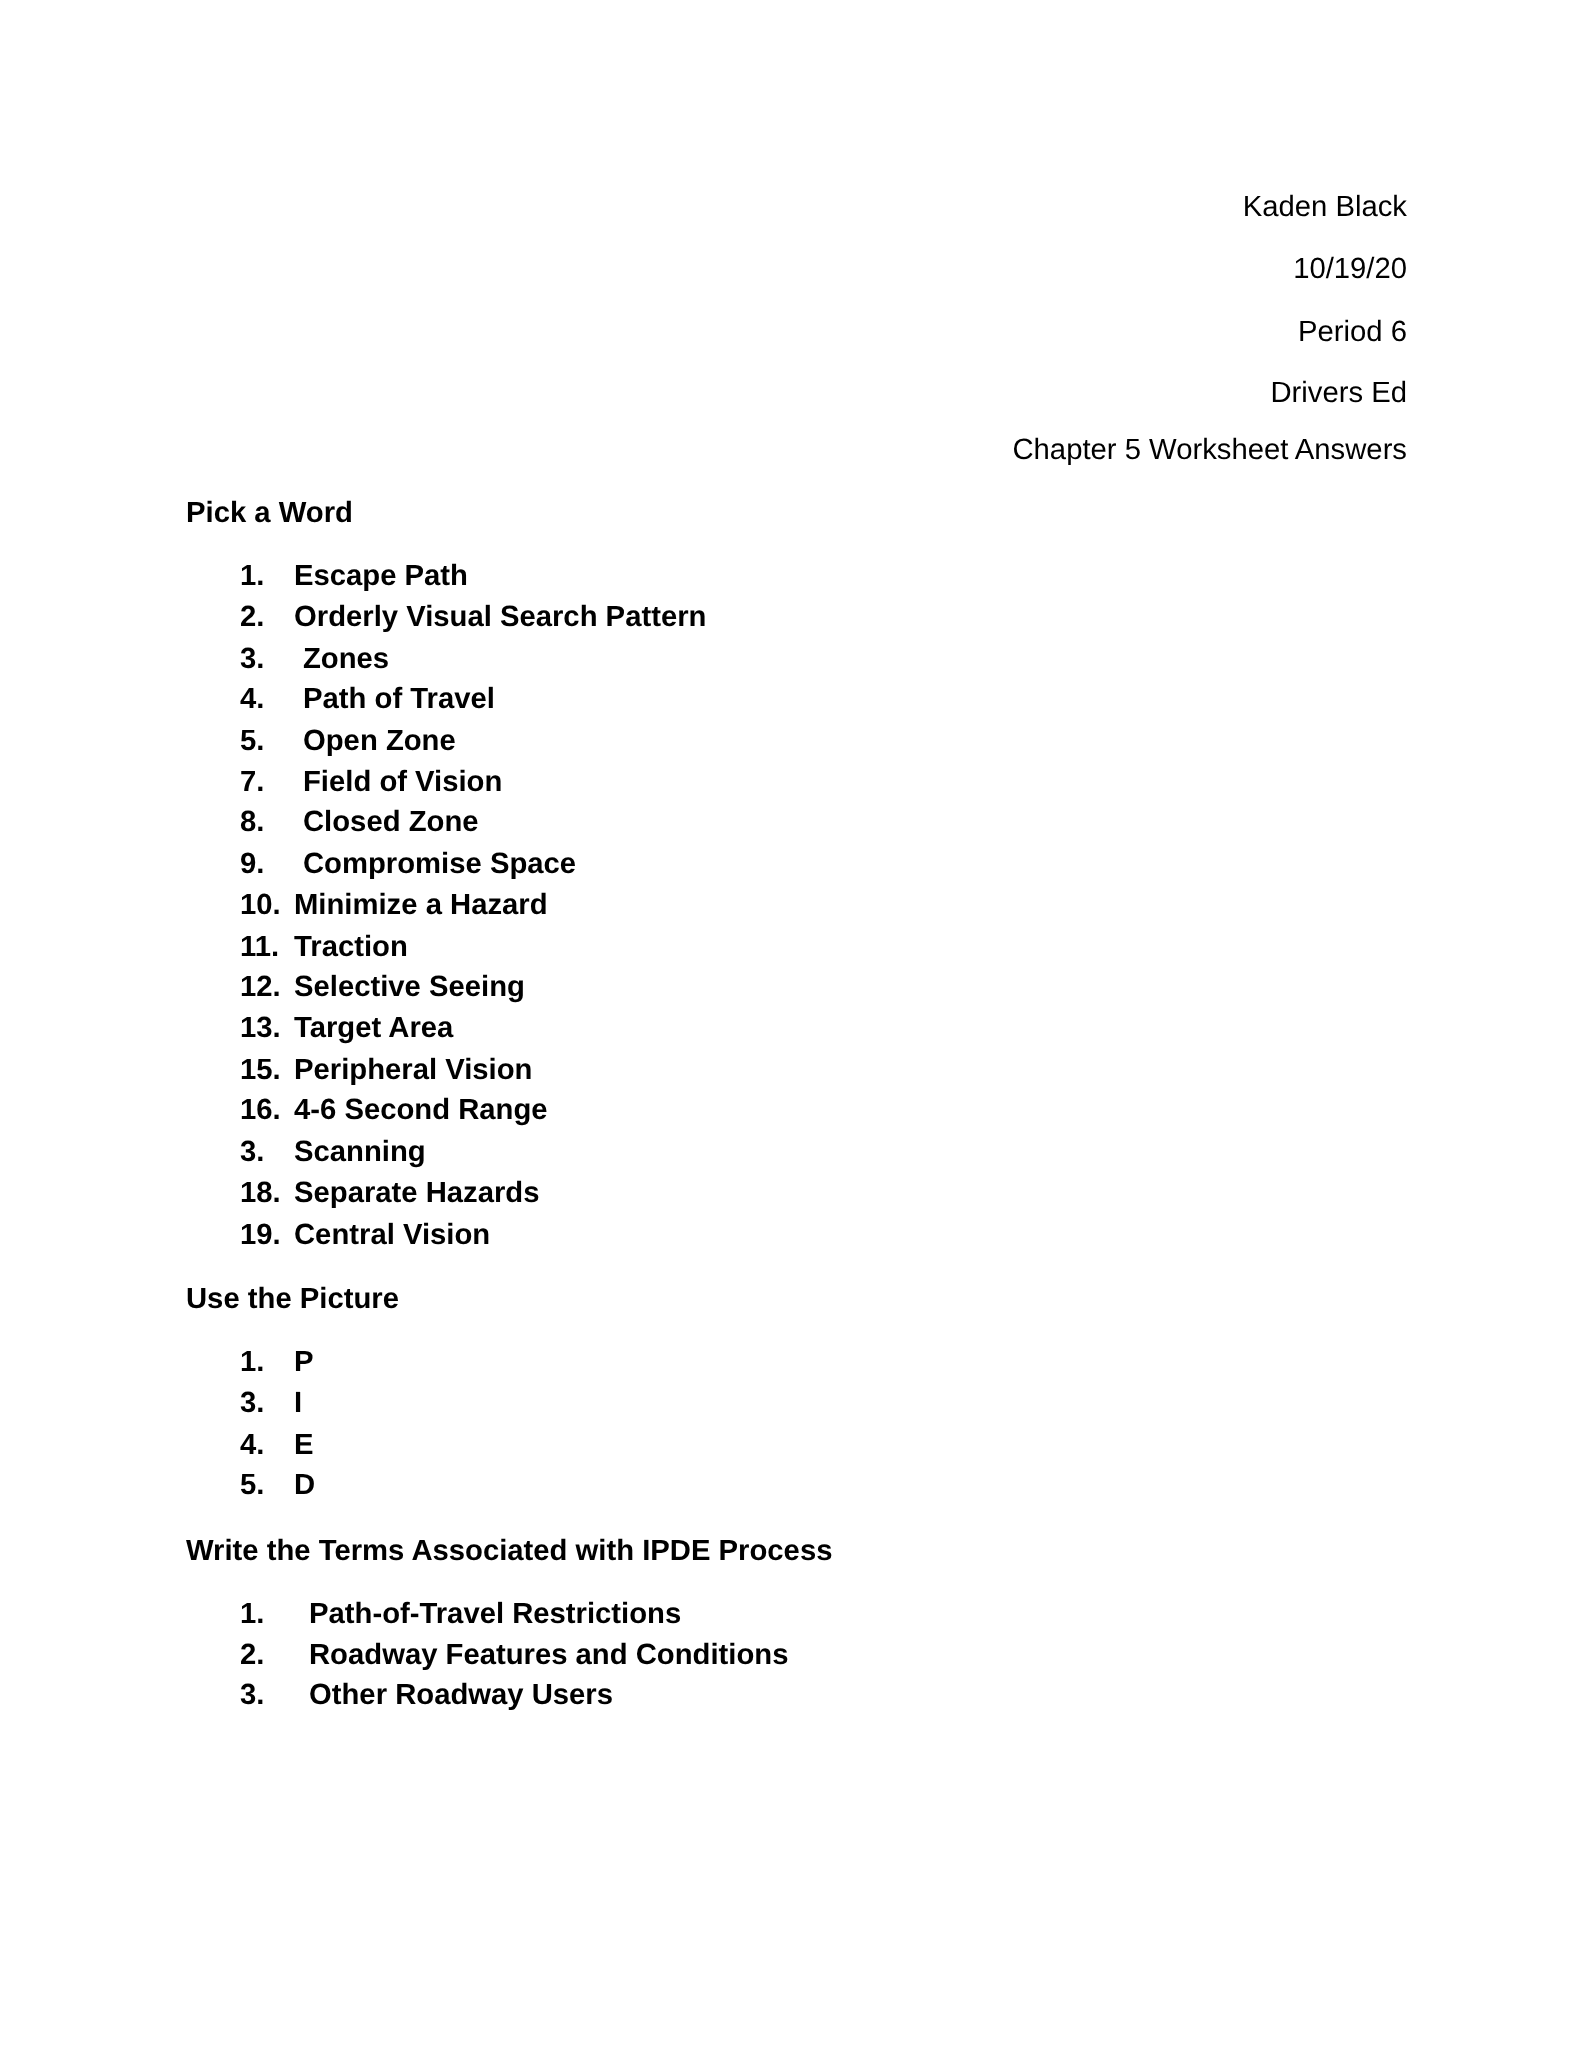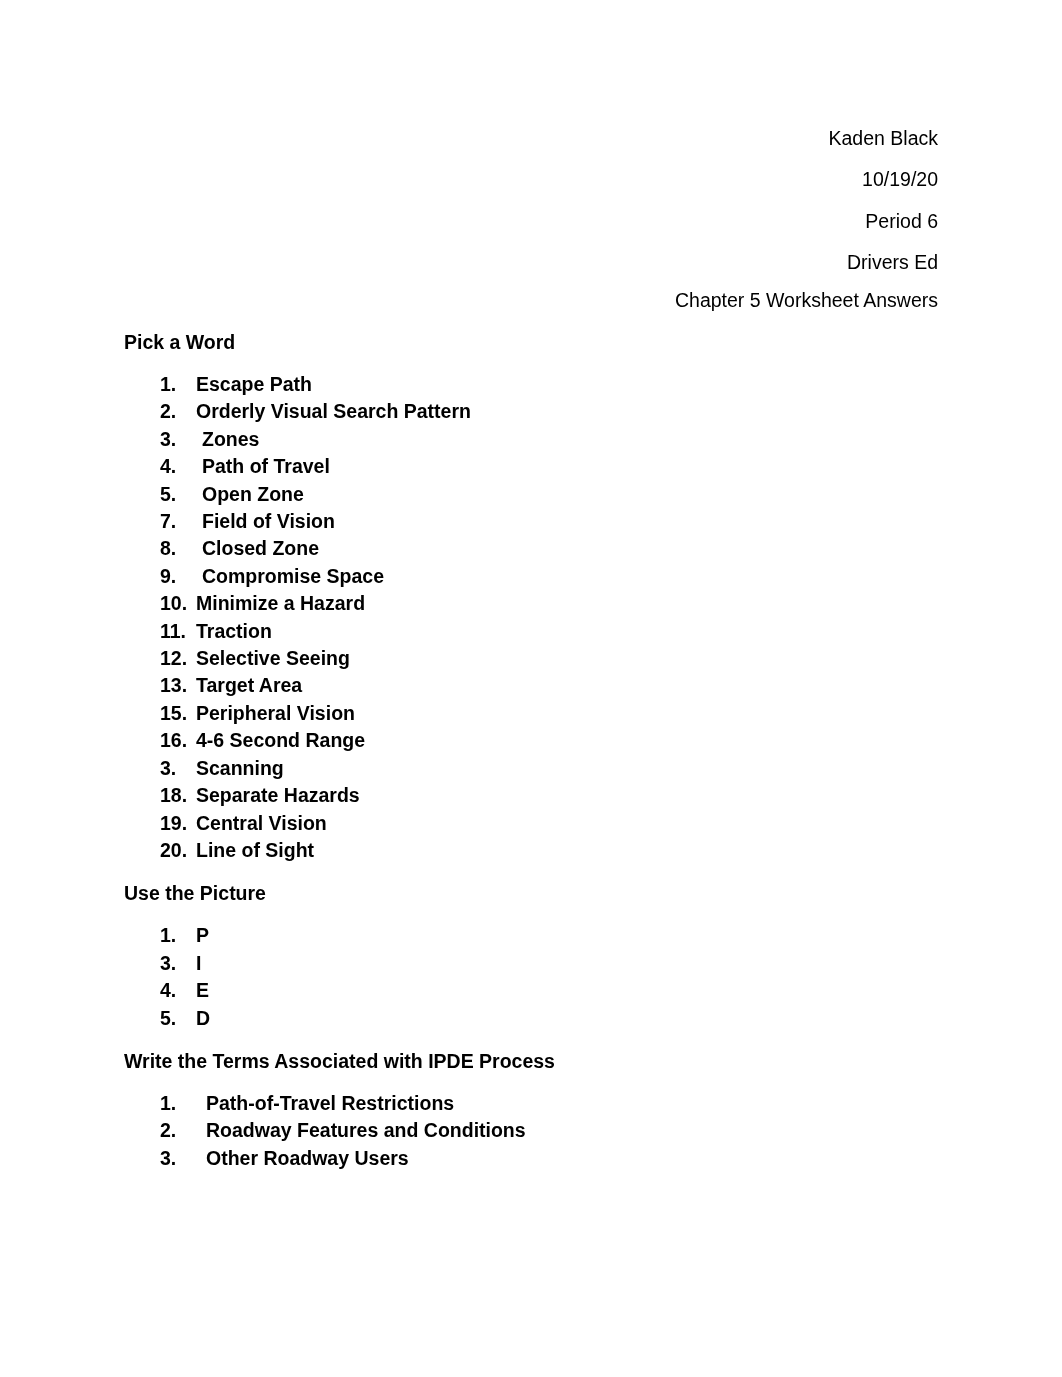--- a/index.html
+++ b/index.html
@@ -140,21 +140,20 @@
         <li class="indent-extra"><span class="li-num">9.</span><span class="li-text">Compromise Space</span></li>
         <li><span class="li-num wide">10.</span><span class="li-text">Minimize a Hazard</span></li>
         <li><span class="li-num wide">11.</span><span class="li-text">Traction</span></li>
         <li><span class="li-num wide">12.</span><span class="li-text">Selective Seeing</span></li>
         <li><span class="li-num wide">13.</span><span class="li-text">Target Area</span></li>
         <li><span class="li-num wide">15.</span><span class="li-text">Peripheral Vision</span></li>
         <li><span class="li-num wide">16.</span><span class="li-text">4-6 Second Range</span></li>
         <li><span class="li-num wide">3.</span><span class="li-text">Scanning</span></li>
         <li><span class="li-num wide">18.</span><span class="li-text">Separate Hazards</span></li>
         <li><span class="li-num wide">19.</span><span class="li-text">Central Vision</span></li>
-        <li><span class="li-num wide">20.</span><span class="li-text">Line of Sight</span></li>
       </ol>
     </div>
 
     <div class="section">
       <div class="section-heading">Use the Picture</div>
       <ol class="answer-list tab-narrow">
         <li><span class="li-num">1.</span><span class="li-text">P</span></li>
         <li><span class="li-num">3.</span><span class="li-text">I</span></li>
         <li><span class="li-num">4.</span><span class="li-text">E</span></li>
         <li><span class="li-num">5.</span><span class="li-text">D</span></li>

